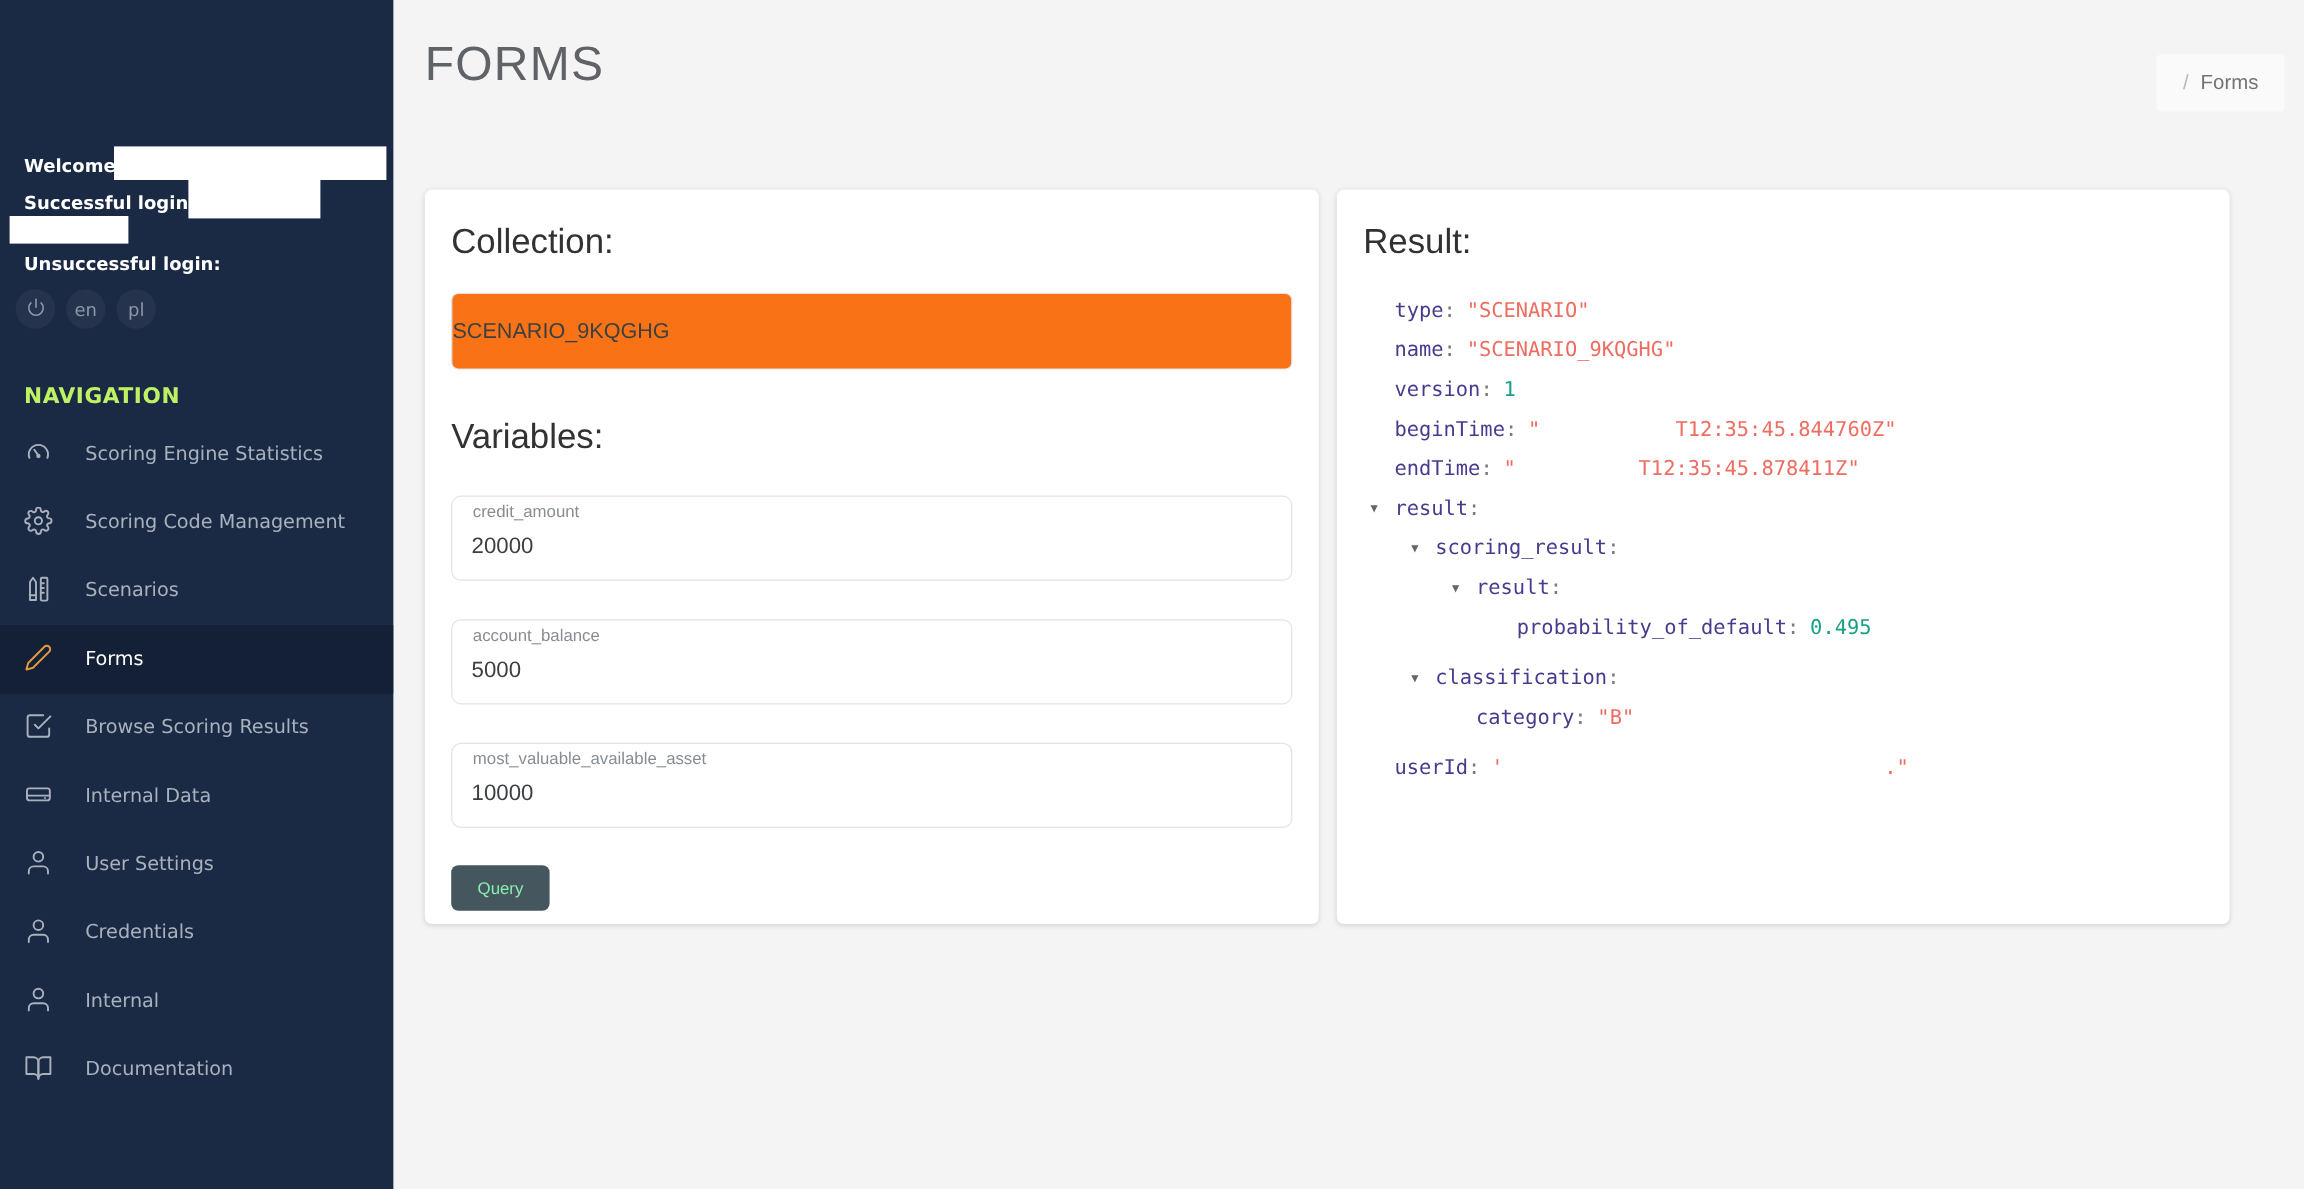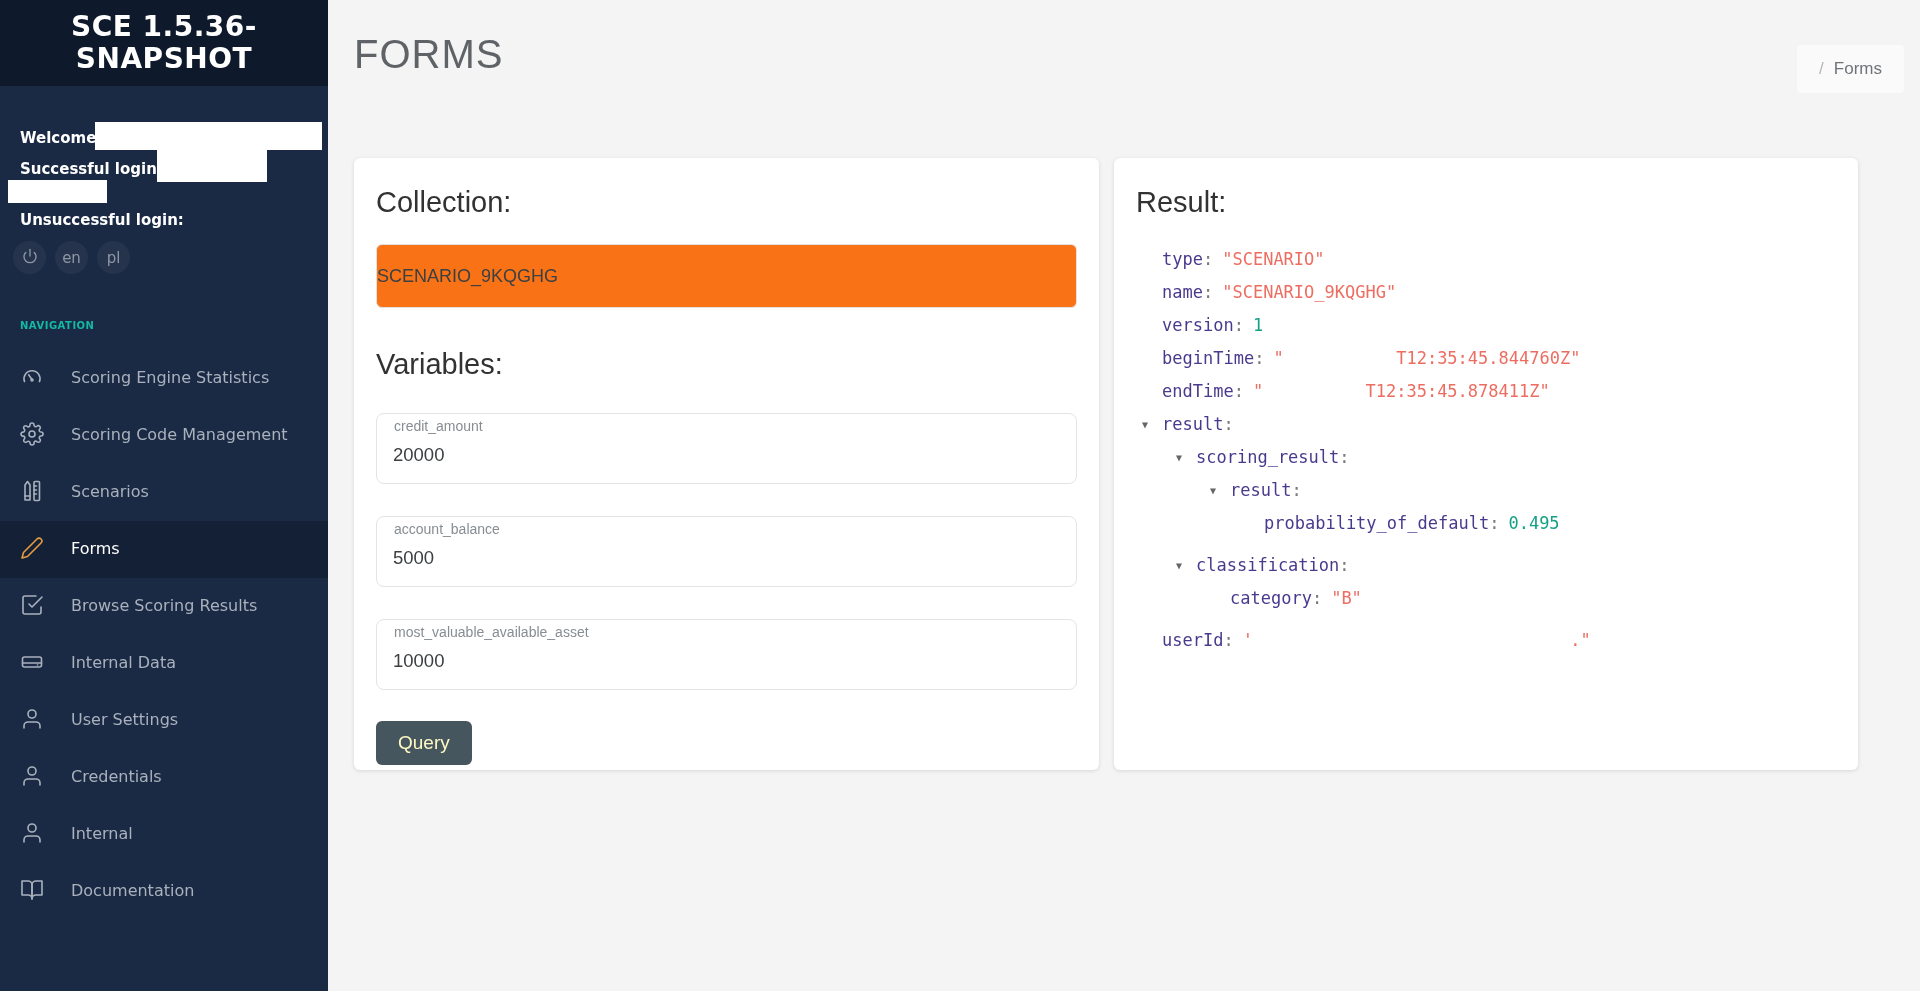--- a/index.html
+++ b/index.html
@@ -15,21 +15,21 @@
   .succ { top:74px; }
   .unsucc { top:125px; }
   .redact { position:absolute; background:#fff; }
   .redact-1 { left:95px; top:36px; width:227px; height:28px; }
   .redact-2 { left:157px; top:63px; width:110px; height:33px; }
   .redact-3 { left:8px;  top:94px; width:99px;  height:23px; }
   .btn-row { position:absolute; left:13px; top:155px; display:flex; gap:9px; }
   .circle-btn { width:33px; height:33px; border-radius:50%; background:#26334c; color:#8d97a6; display:flex; align-items:center; justify-content:center; font-size:15px; cursor:pointer; border:none; font-family:"DejaVu Sans",sans-serif; }
   .circle-btn svg { stroke:#8d97a6; }
 
-  .nav-header { position:absolute; left:20px; top:320px; color:#14b8a6; font-size:10px; font-weight:bold; letter-spacing:.5px; }
+  .nav-header { position:absolute; left:20px; top:320px; color:#bef264; font-size:18px; font-weight:bold; letter-spacing:.5px; }
   .nav-list { position:absolute; left:0; top:350px; width:328px; list-style:none; }
   .nav-list li { display:block; padding:14px 10px 15px 20px; line-height:28px; font-size:16px; color:#a9b1bd; cursor:pointer; }
   .nav-list li svg { vertical-align:-6px; margin-right:27px; color:#a9b1bd; }
   .nav-list li.active { background:#132036; color:#ffffff; }
   .nav-list li.active svg { color:#e59b40; }
 
   
   .main { position:absolute; left:328px; top:0; width:1592px; height:991px; background:#f4f4f5; }
   .page-title { position:absolute; left:26px; top:32px; font-size:40px; font-weight:400; color:#5f6266; letter-spacing:1px; }
   .breadcrumb { position:absolute; top:45px; right:16px; height:48px; background:#fafafa; border-radius:4px; display:flex; align-items:center; padding:0 22px; gap:10px; font-size:17px; }
@@ -39,42 +39,39 @@
   .cards { position:absolute; left:26px; top:158px; display:flex; gap:15px; }
   .card { background:#fff; border-radius:6px; box-shadow:0 1px 4px rgba(0,0,0,.12); height:612px; }
   .card-left { width:745px; padding:28px 22px; }
   .card-right { width:744px; padding:28px 22px; }
   .card h2 { font-size:29px; font-weight:400; color:#323232; }
 
   .collection-input { margin-top:25px; height:64px; border:1px solid #e2e2e2; border-radius:6px; display:flex; align-items:center; font-size:18px; color:#3c4043; background:#f97316; cursor:text; }
   .vars-title { margin-top:40px; }
   .field { position:relative; margin-top:32px; height:71px; border:1px solid #e4e4e4; border-radius:8px; display:flex; align-items:center; padding:12px 16px 0; font-size:18.5px; color:#3c4043; cursor:text; background:#fff; }
   .field-label { position:absolute; top:-10px; left:12px; background:#fff; padding:0 5px; font-size:14px; color:#878d93;margin-top:14px; }
-  .query-btn { margin-top:31px; background:#46565f; color:#fef9c3; border:none; border-radius:6px; font-size:19px; padding:11px 22px; cursor:pointer; font-family:"Liberation Sans",sans-serif; }
+  .query-btn { margin-top:31px; background:#46565f; color:#86efac; border:none; border-radius:6px; font-size:14px; padding:11px 22px; cursor:pointer; font-family:"Liberation Sans",sans-serif; }
 
   
   .json-view { margin-top:24px; font-family:"DejaVu Sans Mono",monospace; font-size:17px; padding-left:6px; }
   .jline { line-height:33px; white-space:pre; }
   .jline.gap-after { margin-bottom:9px; }
   .ind0 { padding-left:0; } .ind1 { padding-left:34px; } .ind2 { padding-left:68px; } .ind3 { padding-left:102px; }
   .tri { display:inline-block; width:20px; font-size:10px; color:#666; cursor:pointer; vertical-align:2px; }
   .tri.hidden-tri { visibility:hidden; }
   .jv-key { color:#4a3a8e; }
   .jv-colon { color:#7a7a7a; }
   .jv-val { margin-left:9px; white-space:pre; }
   .jv-string { color:#ed6d61; }
   .jv-number { color:#16a085; }
 </style>
 </head>
 <body>
 
 <div class="sidebar">
-  <div class="sidebar-header">
-    <h1>SCE 1.5.36-SNAPSHOT</h1>
-  </div>
 
   <div class="user-block">
     <div class="ub-text welcome">Welcome,</div>
     <div class="redact redact-1"></div>
     <div class="ub-text succ">Successful login:</div>
     <div class="redact redact-2"></div>
     <div class="redact redact-3"></div>
     <div class="ub-text unsucc">Unsuccessful login:</div>
     <div class="btn-row">
       <button class="circle-btn">

